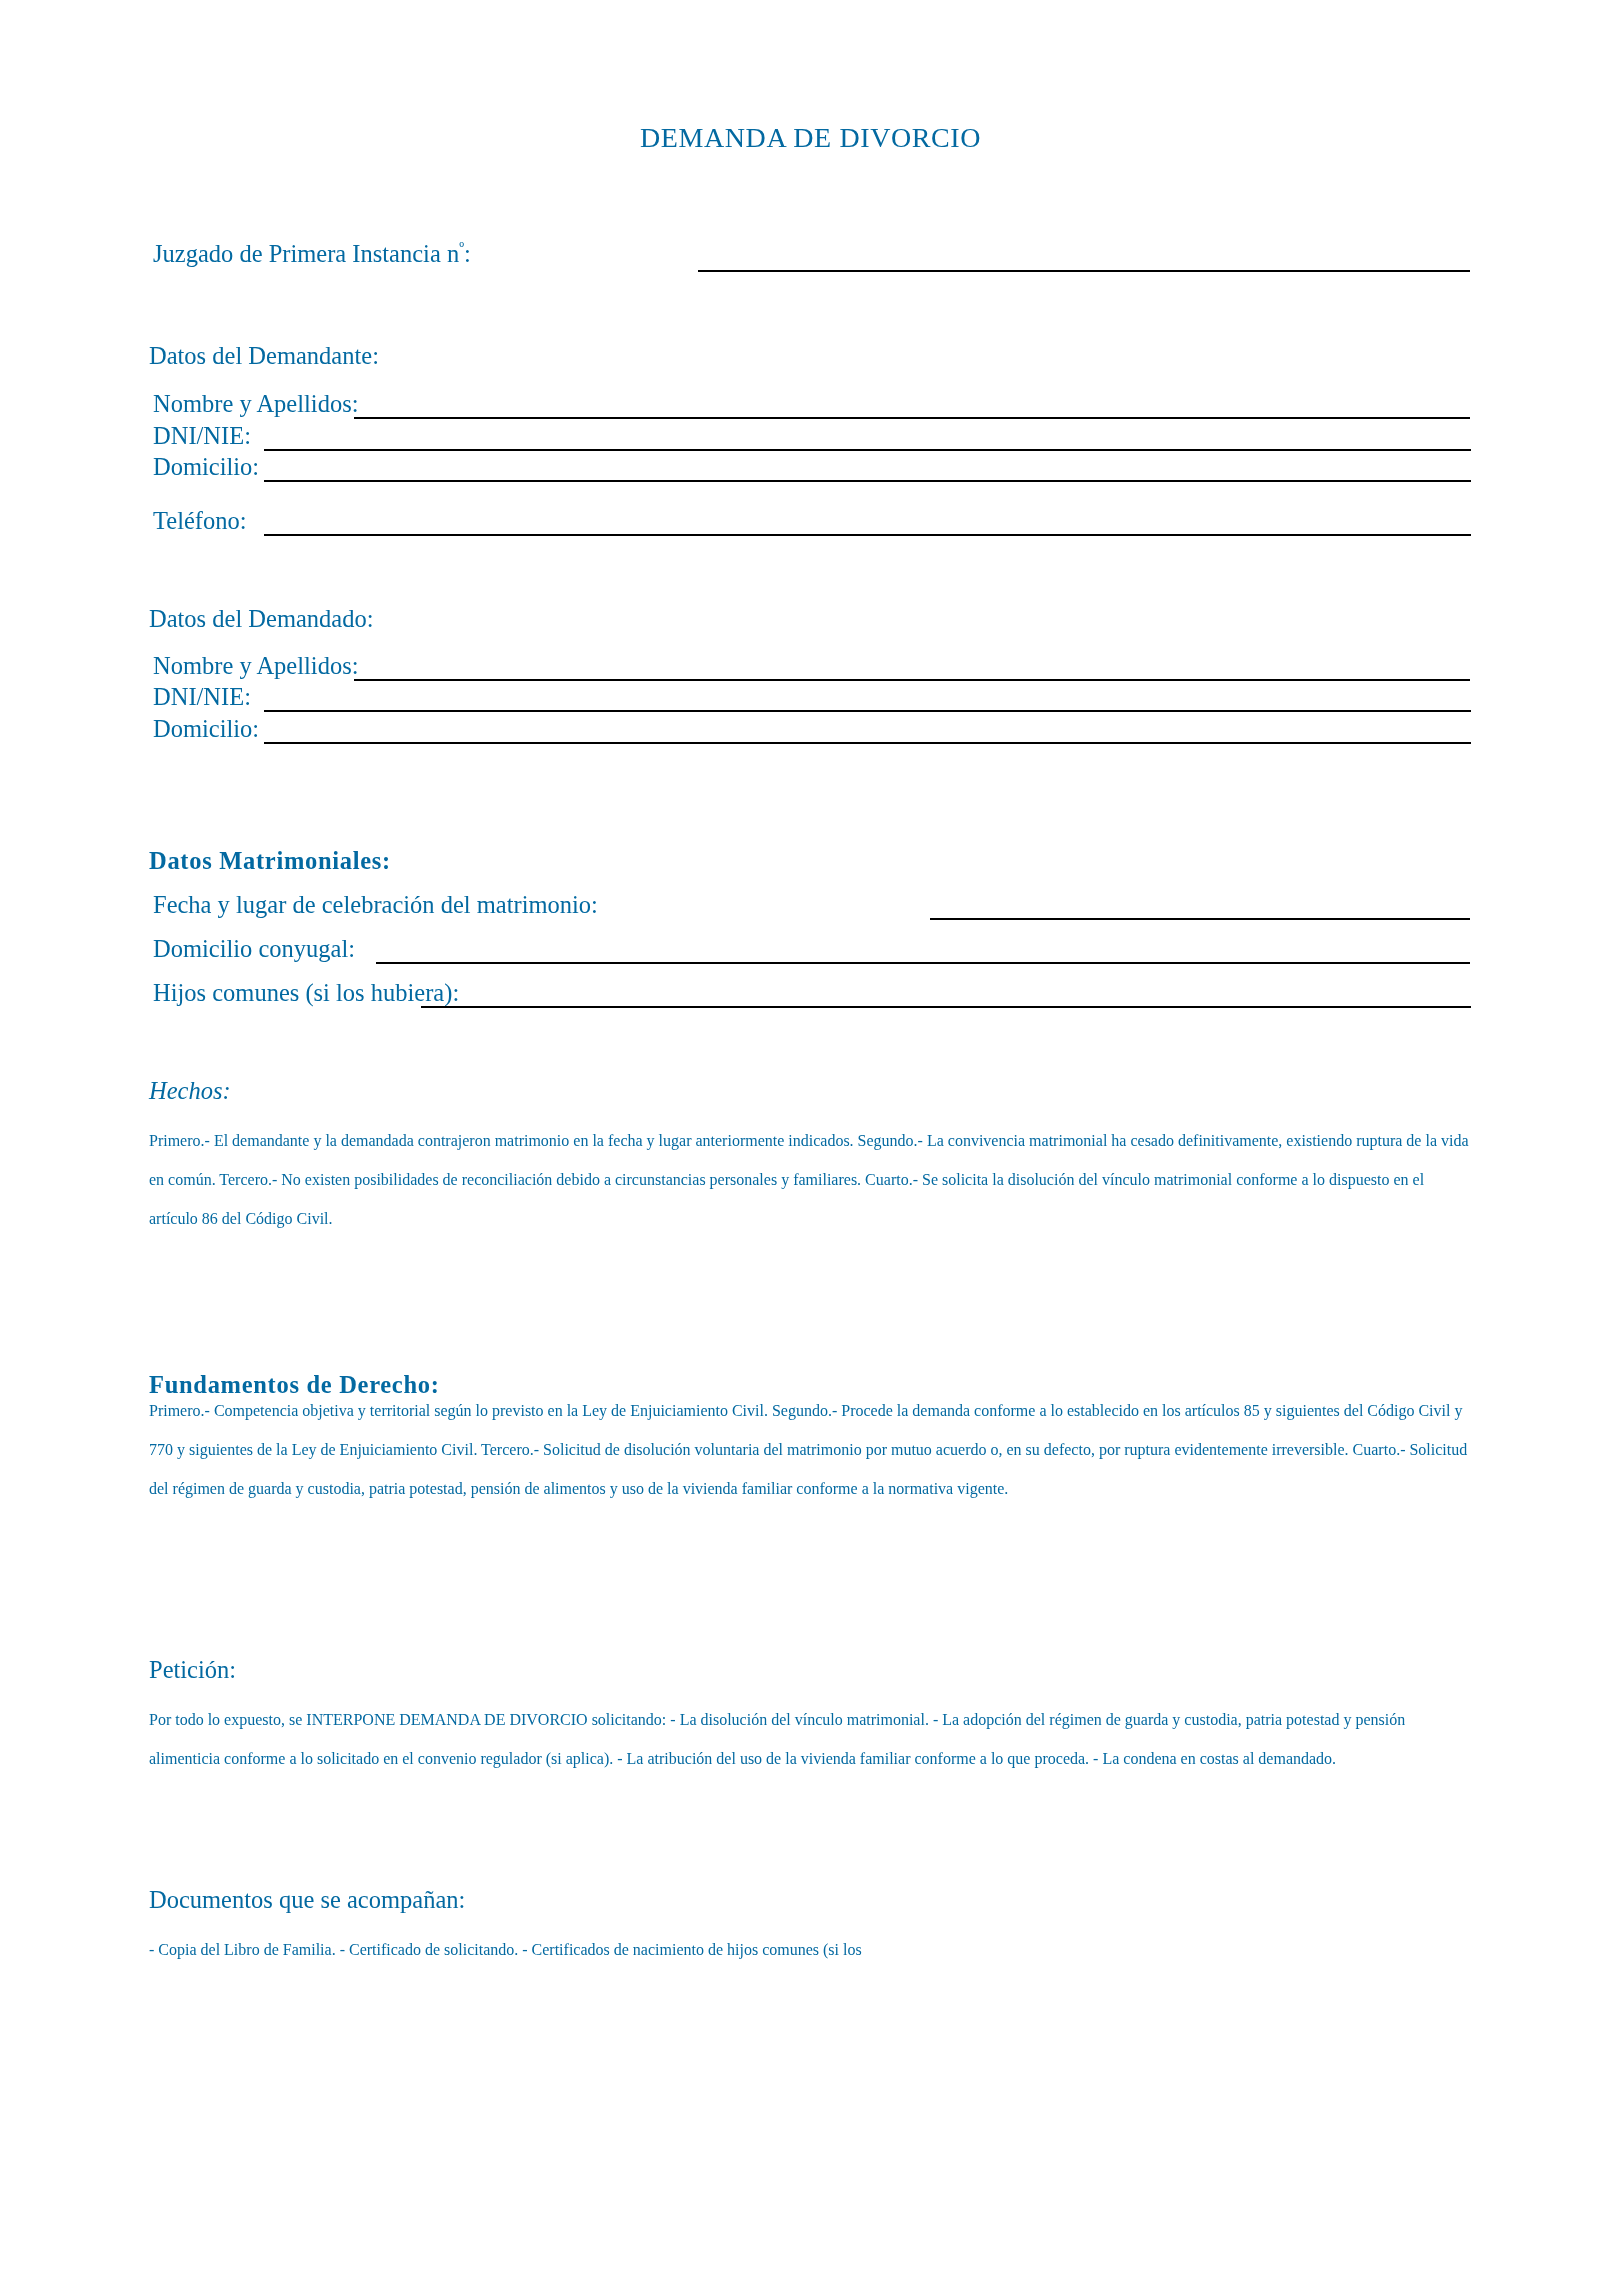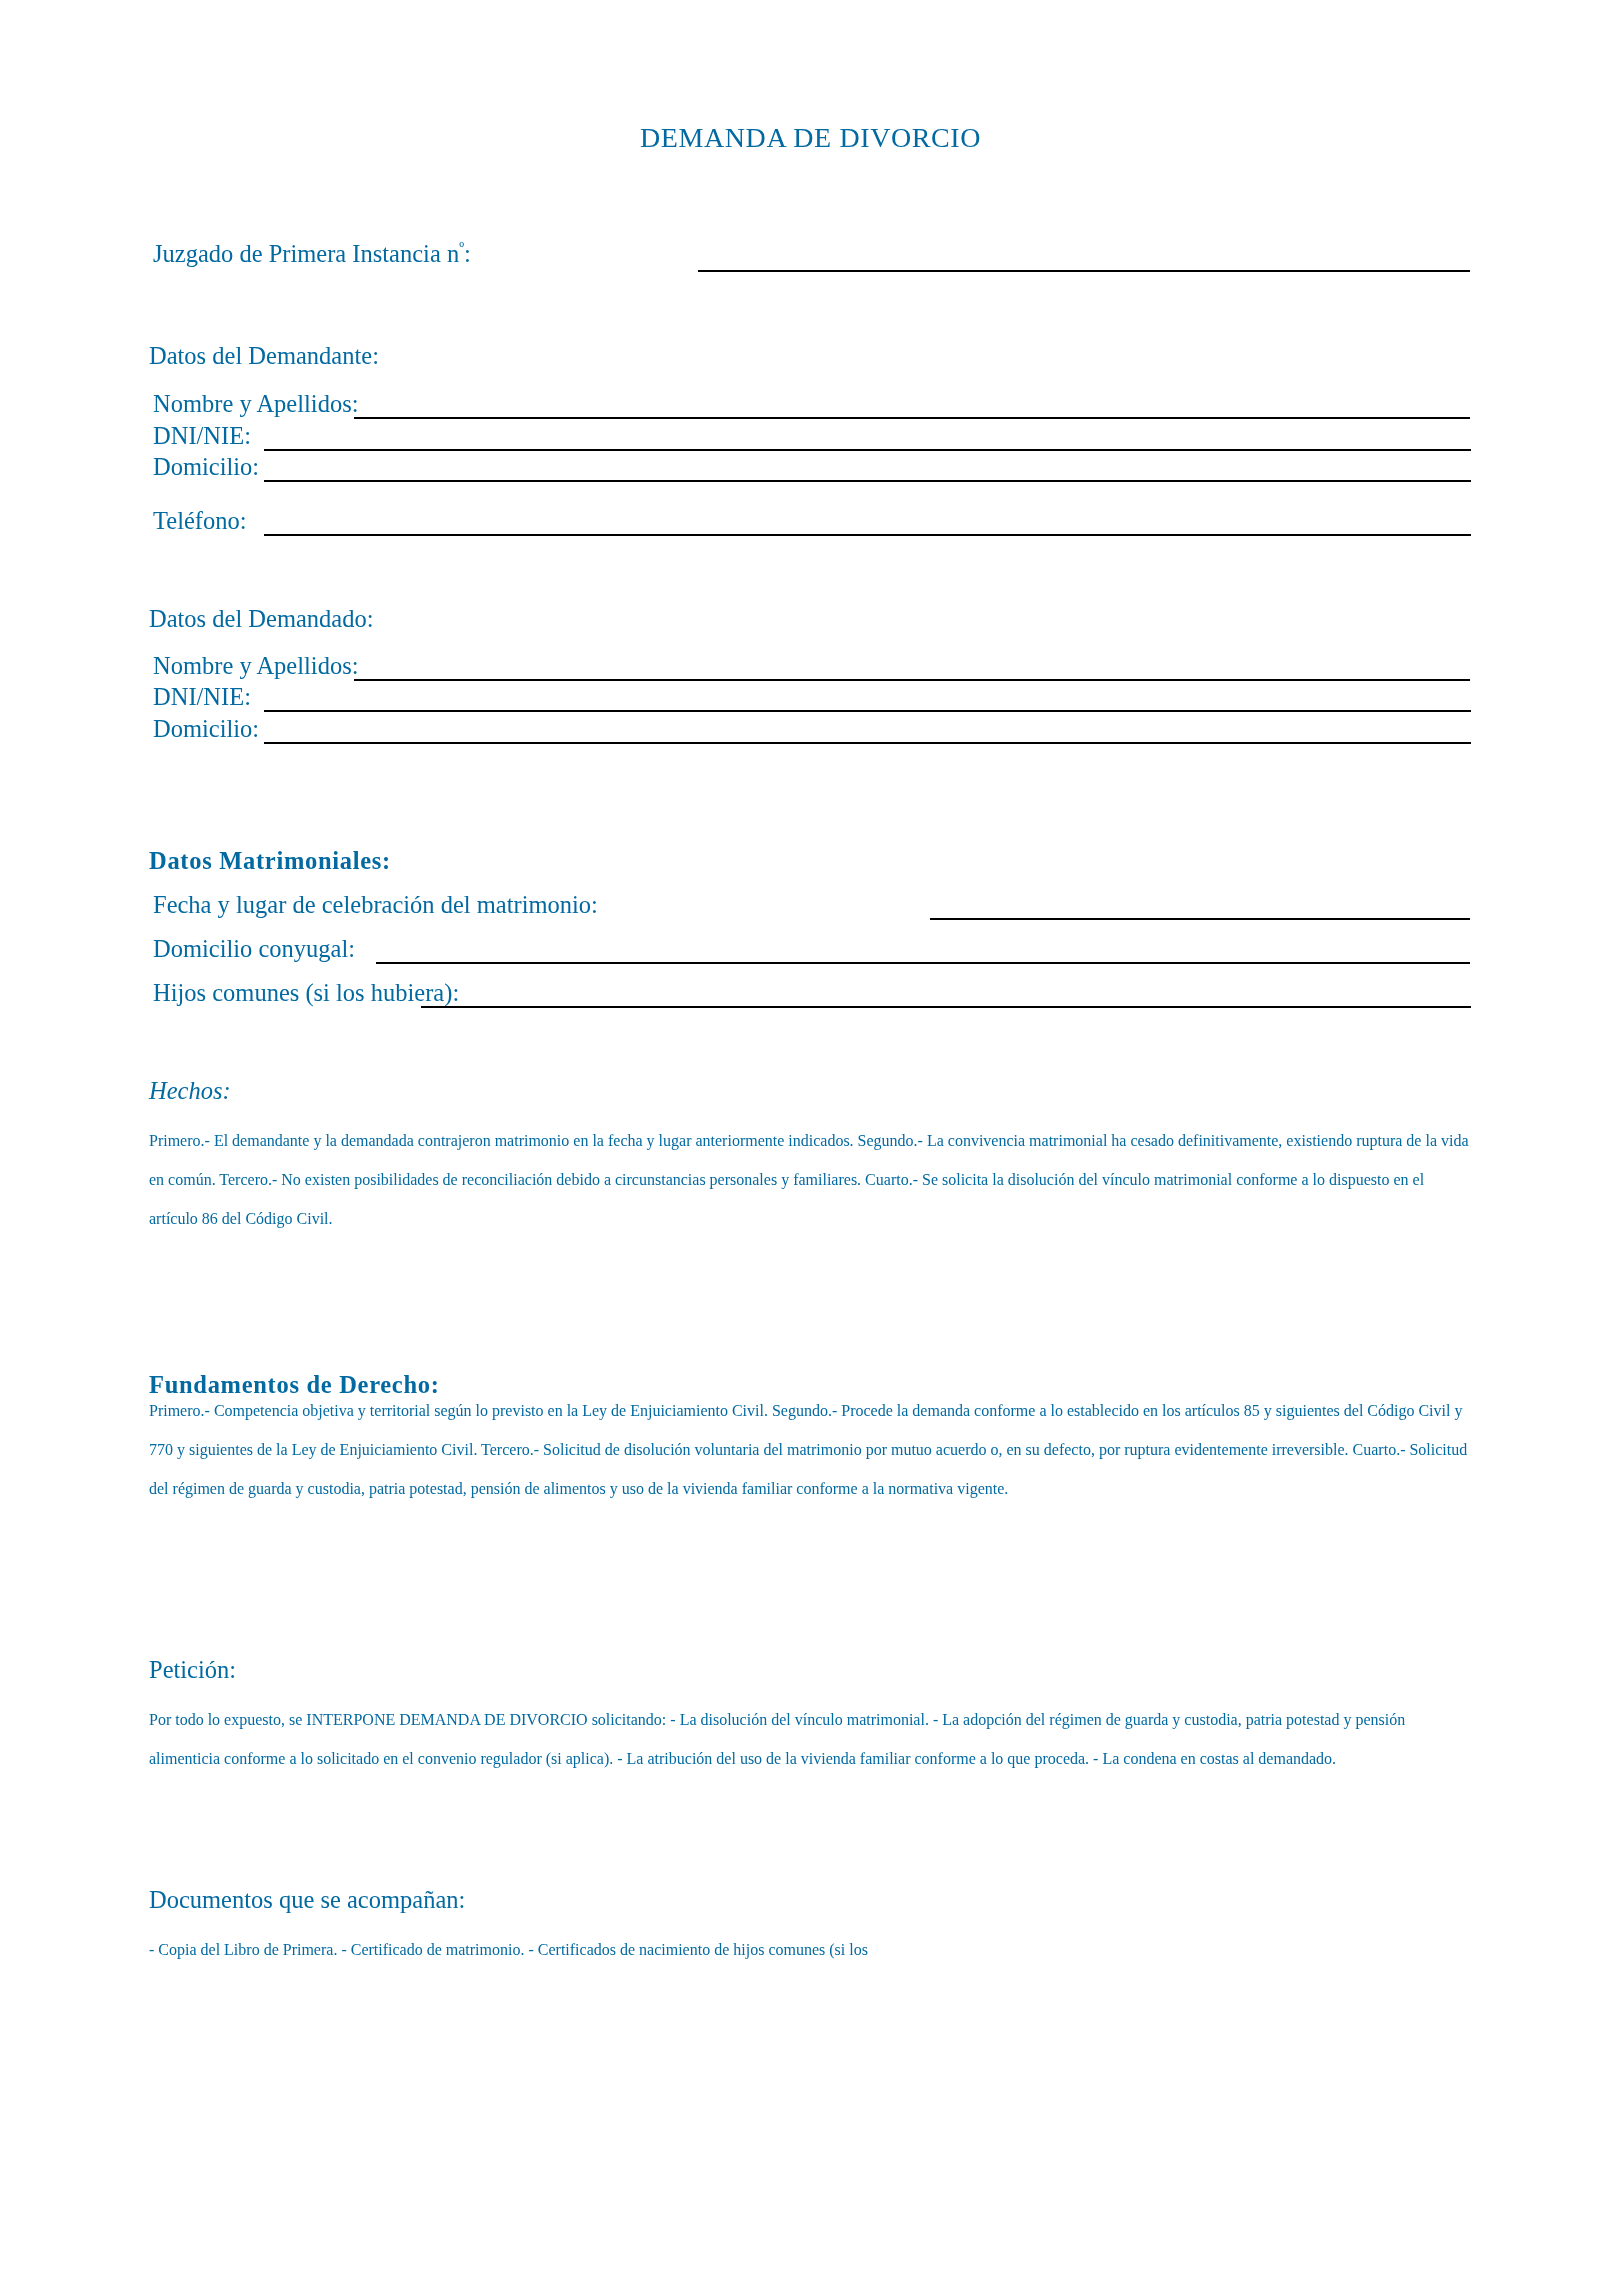--- a/index.html
+++ b/index.html
@@ -153,16 +153,16 @@
   <div class="section-head" style="top:1075px;font-style:italic;">Hechos:</div>
   <div class="body-par" style="top:1121px;">Primero.- El demandante y la demandada contrajeron matrimonio en la fecha y lugar anteriormente indicados. Segundo.- La convivencia matrimonial ha cesado definitivamente, existiendo ruptura de la vida en común. Tercero.- No existen posibilidades de reconciliación debido a circunstancias personales y familiares. Cuarto.- Se solicita la disolución del vínculo matrimonial conforme a lo dispuesto en el artículo 86 del Código Civil.</div>
 
   <div class="section-head tracked" style="top: 1345px; margin-top: 24px;">Fundamentos de Derecho:</div>
   <div class="body-par" style="top: 1391px;">Primero.- Competencia objetiva y territorial según lo previsto en la Ley de Enjuiciamiento Civil. Segundo.- Procede la demanda conforme a lo establecido en los artículos 85 y siguientes del Código Civil y 770 y siguientes de la Ley de Enjuiciamiento Civil. Tercero.- Solicitud de disolución voluntaria del matrimonio por mutuo acuerdo o, en su defecto, por ruptura evidentemente irreversible. Cuarto.- Solicitud del régimen de guarda y custodia, patria potestad, pensión de alimentos y uso de la vivienda familiar conforme a la normativa vigente.</div>
 
   <div class="section-head" style="top: 1654px;">Petición:</div>
   <div class="body-par" style="top: 1700px;">Por todo lo expuesto, se INTERPONE DEMANDA DE DIVORCIO solicitando: - La disolución del vínculo matrimonial. - La adopción del régimen de guarda y custodia, patria potestad y pensión alimenticia conforme a lo solicitado en el convenio regulador (si aplica). - La atribución del uso de la vivienda familiar conforme a lo que proceda. - La condena en costas al demandado.</div>
 
   <div class="section-head" style="top: 1884px;">Documentos que se acompañan:</div>
-  <div class="body-par" style="top: 1930px;">- Copia del Libro de Primera. - Certificado de matrimonio. - Certificados de nacimiento de hijos comunes (si los</div>
+  <div class="body-par" style="top: 1930px;">- Copia del Libro de Familia. - Certificado de solicitando. - Certificados de nacimiento de hijos comunes (si los</div>
 
 </div>
 
 
 </body></html>

